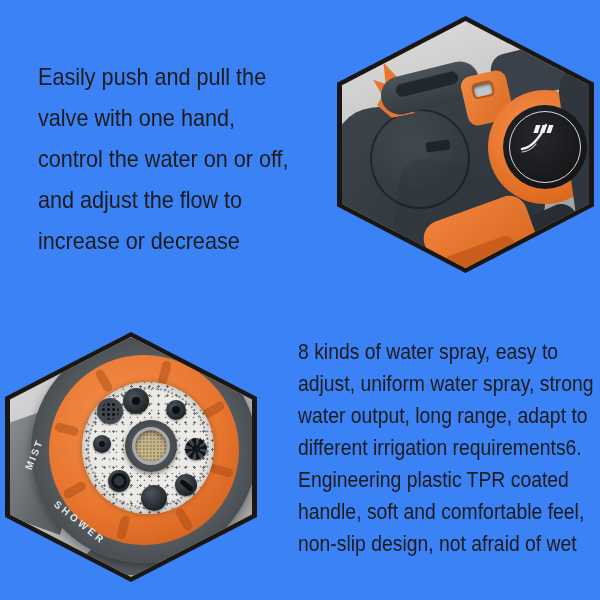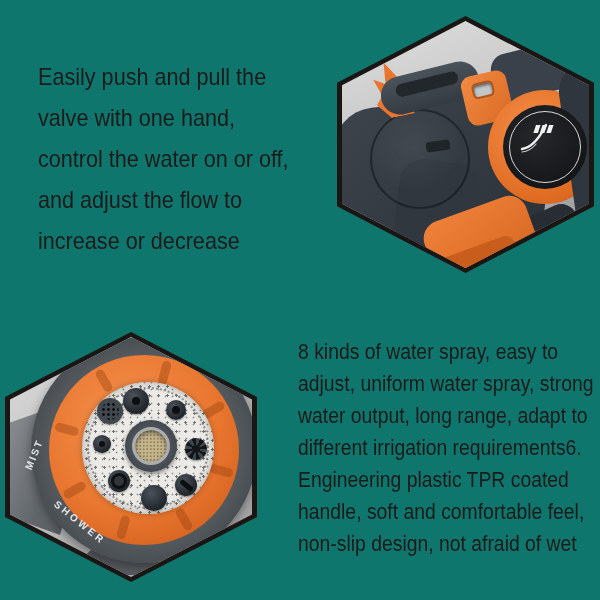--- a/index.html
+++ b/index.html
@@ -1,16 +1,16 @@
 <!DOCTYPE html>
 <html><head>
 <meta charset="utf-8">
 <style>
   html,body{margin:0;padding:0;background:#fff;}
-  .canvas{position:relative;width:600px;height:600px;background:#0f766e;overflow:hidden;
+  .canvas{position:relative;width:600px;height:600px;background:#3b82f6;overflow:hidden;
           font-family:"Liberation Sans","DejaVu Sans",sans-serif;color:#1b1b1b;}
 
   
   .caption{position:absolute;transform-origin:left top;white-space:nowrap;}
   .caption .cap-line{display:block;}
   .caption-valve{left:38px;top:56px;font-size:24px;line-height:41px;transform:scaleX(.90);}
   .caption-spray{left:298px;top:336px;font-size:22px;line-height:32px;transform:scaleX(.88);}
 
   
   .hex{position:absolute;background:#1a1613;

